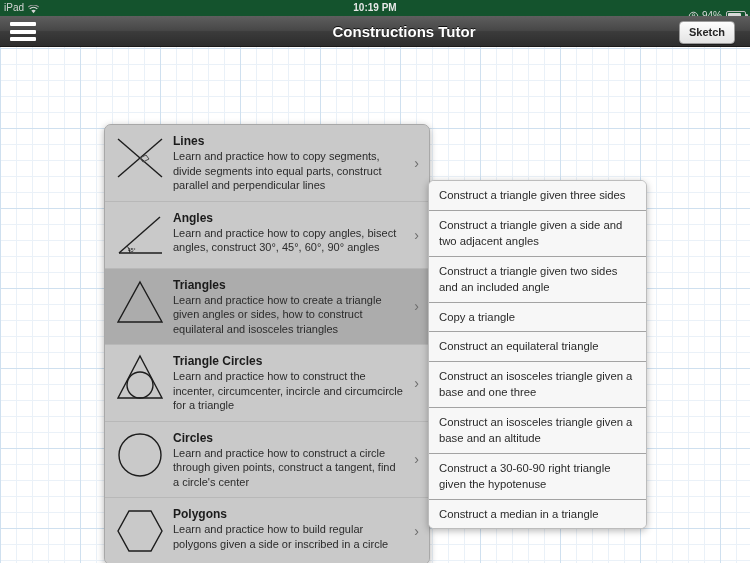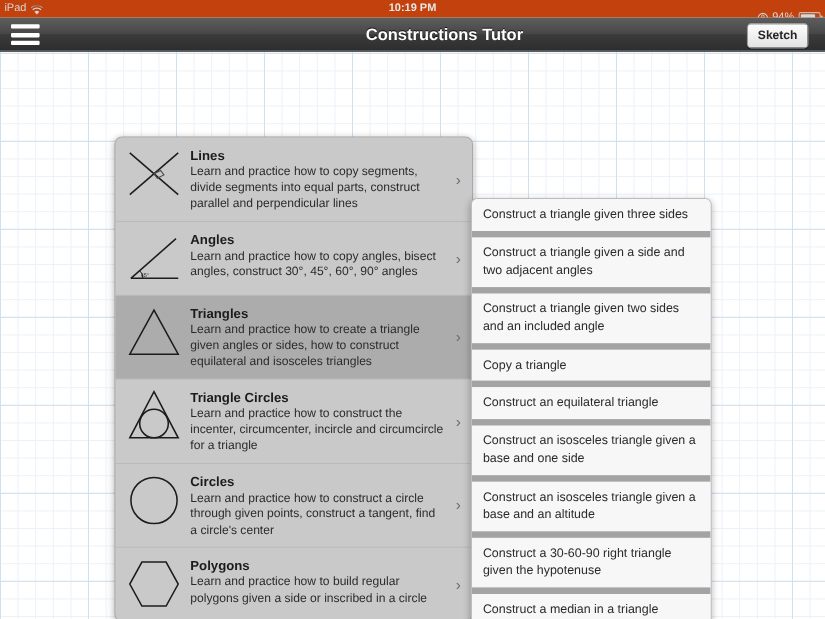--- a/index.html
+++ b/index.html
@@ -35,21 +35,21 @@
       linear-gradient(to bottom, #eaf1f8 1px, transparent 1px);
     background-size: 80px 80px, 80px 80px, 16px 16px, 16px 16px;
     background-position: 0px 1px, 0px 1px, 0px 1px, 0px 1px;
   }
 
   
   .statusbar {
     position: absolute;
     left: 0; top: 0;
     width: 750px; height: 16px;
-    background: #c2410c;
+    background: #14532d;
     color: #d8d8d8;
     font-size: 10px;
     line-height: 16px;
   }
   .sb-left {
     position: absolute;
     left: 4px; top: 0;
     display: flex;
     align-items: center;
     gap: 4px;
@@ -221,21 +221,21 @@
     border-radius: 6px;
     box-shadow: 0 2px 7px rgba(0,0,0,0.28);
     overflow: hidden;
     box-sizing: border-box;
   }
   .sub-item {
     font-size: 11.3px;
     color: #2a2a2a;
     line-height: 16.5px;
     padding: 6px 10px 6px 10px;
-    border-bottom: 6px solid #a3a3a3;
+    border-bottom: 1px solid #a3a3a3;
     cursor: pointer;
     background: #f7f7f7;
   }
   .sub-item:last-child { border-bottom: none; }
 
   svg { display: block; }
 </style>
 </head>
 <body>
 
@@ -367,19 +367,19 @@
     </div>
 
   </div>
 
   <div class="sub-panel">
     <div class="sub-item">Construct a triangle given three sides</div>
     <div class="sub-item">Construct a triangle given a side and two adjacent angles</div>
     <div class="sub-item">Construct a triangle given two sides and an included angle</div>
     <div class="sub-item">Copy a triangle</div>
     <div class="sub-item">Construct an equilateral triangle</div>
-    <div class="sub-item">Construct an isosceles triangle given a base and one side</div>
+    <div class="sub-item">Construct an isosceles triangle given a base and one three</div>
     <div class="sub-item">Construct an isosceles triangle given a base and an altitude</div>
     <div class="sub-item">Construct a 30-60-90 right triangle given the hypotenuse</div>
     <div class="sub-item">Construct a median in a triangle</div>
   </div>
 
 </div>
 
 </body></html>

